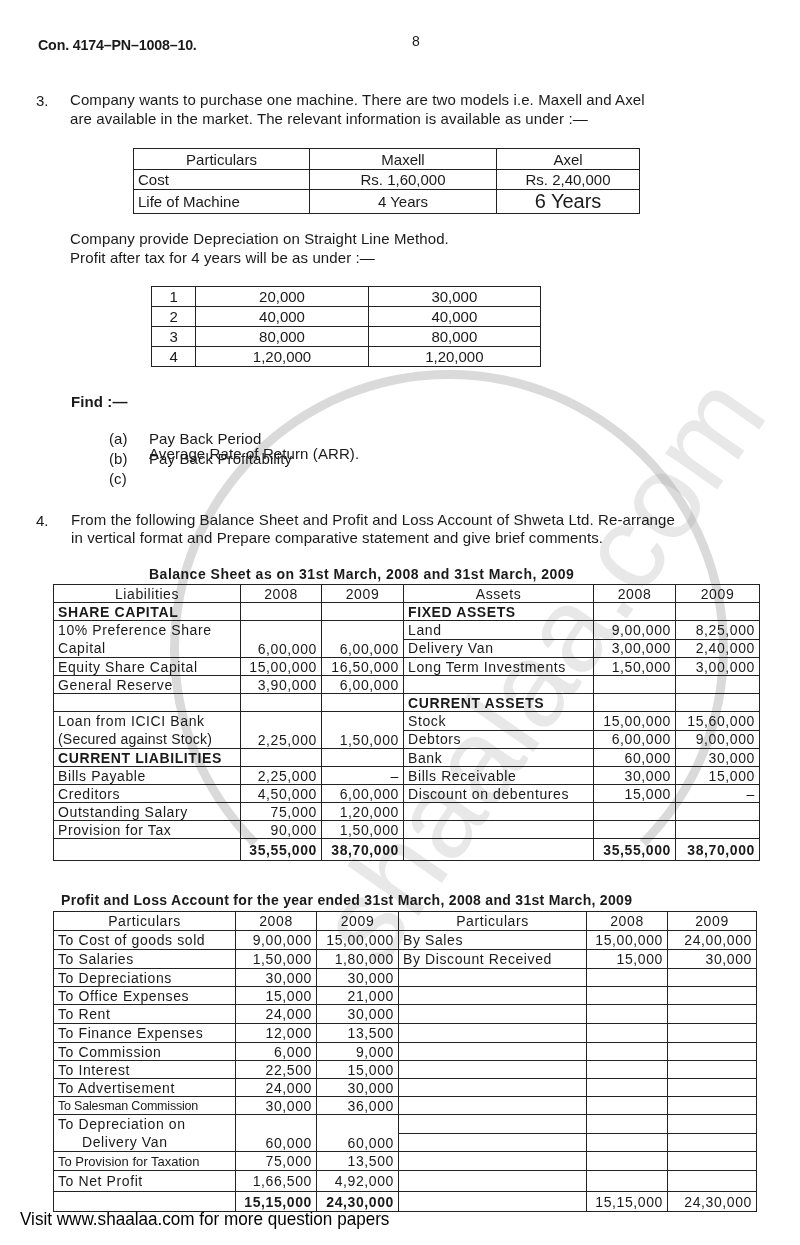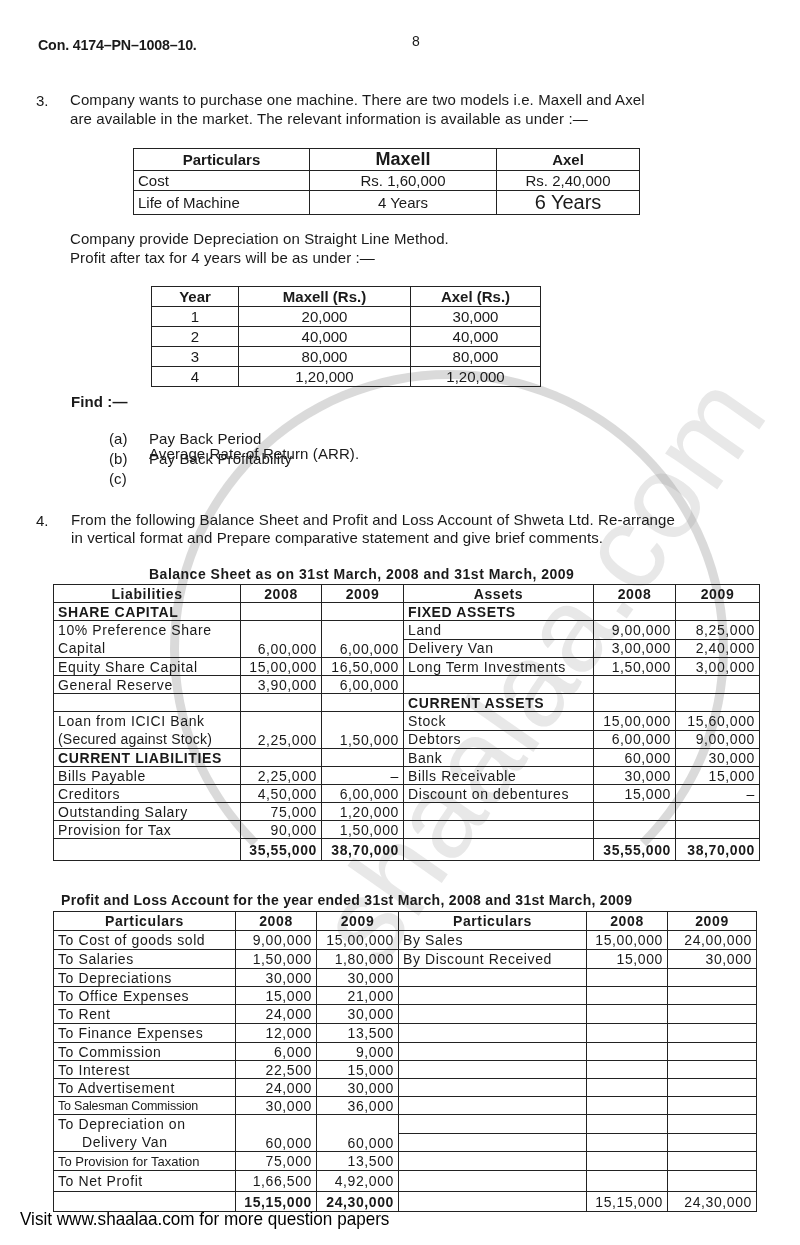--- a/index.html
+++ b/index.html
@@ -8,21 +8,21 @@
     background: #ffffff; color: #1a1a1a;
     font-family: "Liberation Sans", "DejaVu Sans", sans-serif;
   }
   .abs { position: absolute; }
   .hdr { top: 36px; left: 38px; font-size: 15.5px; font-weight: bold; letter-spacing: -0.2px; font-family: "Liberation Sans", sans-serif; transform: scaleX(0.92); transform-origin: left; }
   .pageno { top: 33px; left: 412px; font-size: 14px; }
   .qtext { font-size: 15px; line-height: 19px; letter-spacing: 0.1px; }
   .qnum { position: absolute; left: 36px; font-size: 15px; }
   table { border-collapse: collapse; position: absolute; }
   td, th { border: 1px solid #222; padding: 0 4px; font-size: 14px; white-space: nowrap; }
-  th { font-weight: bold; text-align: center; }
+  th { font-weight: normal; text-align: center; }
   .r { text-align: right; }
   .c { text-align: center; }
   .b { font-weight: bold; }
   .sec { font-weight: bold; letter-spacing: 0.6px; }
   .wide { letter-spacing: 0.6px; }
 
   
   .wm-circle {
     position: absolute; left: 170px; top: 370px; width: 540px; height: 540px;
     border: 9px solid rgba(150,150,150,0.35); border-radius: 50%;
@@ -45,46 +45,41 @@
 <div class="abs pageno">8</div>
 
 <div class="qnum" style="top:92px;">3.</div>
 <div class="abs qtext" style="top:90px; left:70px;">Company wants to purchase one machine. There are two models i.e. Maxell and Axel</div>
 <div class="abs qtext" style="top:109px; left:70px;">are available in the market. The relevant information is available as under :—</div>
 
 <table style="left:133px; top:148px; width:507px;">
   <tbody>
       <tr style="height:21px;">
     <th style="width:167px; font-size:15px;">Particulars</th>
-    <th style="width:178px; font-size:18px;">Maxell</th>
+    <th style="width:178px; font-size:15px;">Maxell</th>
     <th style="font-size:15px;">Axel</th>
   </tr>
   <tr style="height:20px;">
     <td style="font-size:15px;">Cost</td>
     <td class="c" style="font-size:15px;">Rs. 1,60,000</td>
     <td class="c" style="font-size:15px;">Rs. 2,40,000</td>
   </tr>
   <tr style="height:19px;">
     <td style="font-size:15px;">Life of Machine</td>
     <td class="c" style="font-size:15px;">4 Years</td>
     <td class="c" style="font-size:20px;">6 Years</td>
   </tr>
 </tbody>
   </table>
 
 <div class="abs qtext" style="top:229px; left:70px;">Company provide Depreciation on Straight Line Method.</div>
 <div class="abs qtext" style="top:248px; left:70px;">Profit after tax for 4 years will be as under :—</div>
 
 <table style="left:151px; top:286px; width:390px;">
   <tbody>
-      <tr style="height:20px;">
-    <th style="width:78px; font-size:15px;">Year</th>
-    <th style="width:163px; font-size:15px;">Maxell (Rs.)</th>
-    <th style="font-size:15px;">Axel (Rs.)</th>
-  </tr>
   <tr style="height:20px;">
     <td class="c" style="font-size:15px;">1</td>
     <td class="c" style="font-size:15px;">20,000</td>
     <td class="c" style="font-size:15px;">30,000</td>
   </tr>
   <tr style="height:20px;">
     <td class="c" style="font-size:15px;">2</td>
     <td class="c" style="font-size:15px;">40,000</td>
     <td class="c" style="font-size:15px;">40,000</td>
   </tr>

